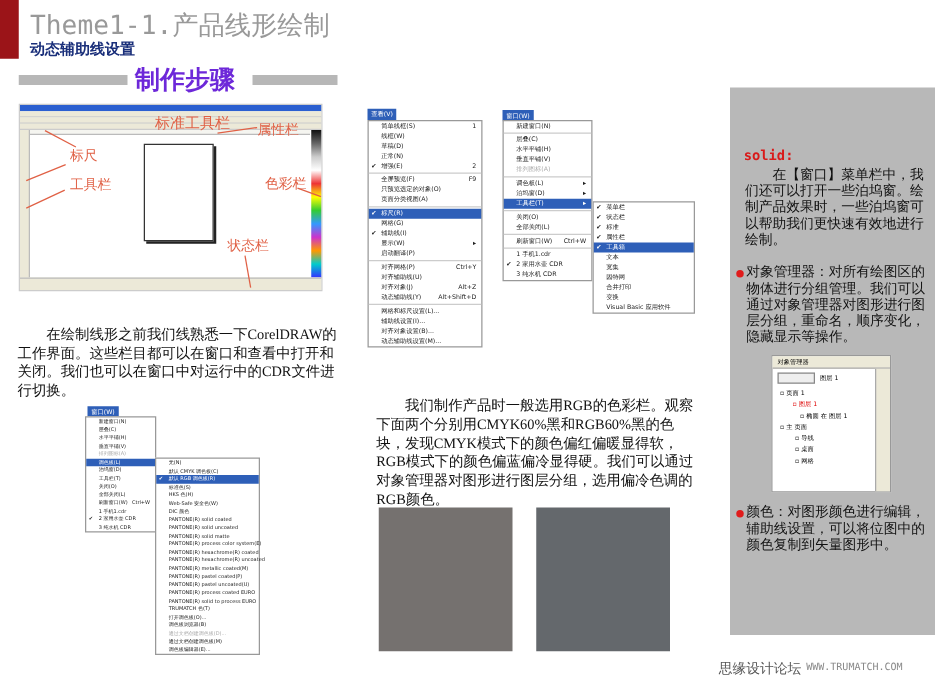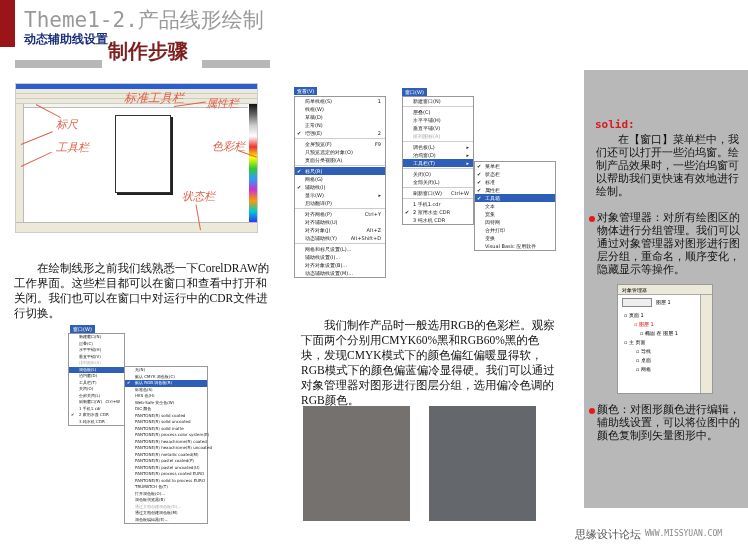--- a/index.html
+++ b/index.html
@@ -1,23 +1,23 @@
 <!DOCTYPE html>
 <html><head>
 <meta charset="utf-8">
 <style>
 *{box-sizing:border-box;margin:0;padding:0;}
 body{width:748px;height:550px;background:#fff;position:relative;overflow:hidden;font-family:"DejaVu Sans",sans-serif;}
 .redbar{position:absolute;left:0;top:0;width:15px;height:47px;background:#9b1418;}
 .title{position:absolute;left:24px;top:6px;font-size:21px;color:#999;font-family:"DejaVu Sans Mono",monospace;letter-spacing:0px;}
 .subtitle{position:absolute;left:24px;top:31px;font-size:12px;color:#1a2f7a;font-weight:bold;}
 .gbar{position:absolute;height:8px;background:#b7b7b7;top:9px;}
-.steps{position:absolute;left:108px;top:38px;font-size:20px;color:#7f1d1d;font-weight:bold;}
-
-.shot1{position:absolute;left:15px;top:83px;width:243px;height:150px;border:1px solid #ccc;background:#fff;font-style:italic;}
+.steps{position:absolute;left:108px;top:50px;font-size:20px;color:#6d28d9;font-weight:bold;}
+
+.shot1{position:absolute;left:15px;top:83px;width:243px;height:150px;border:1px solid #ccc;background:#fff;}
 .s1-titlebar{height:5px;background:#2b5fd0;}
 .s1-menubar{height:5px;background:#ece9d8;border-bottom:1px solid #ccc;}
 .s1-tb{height:5px;background:#ece9d8;border-bottom:1px solid #ccc;}
 .s1-ruler{position:absolute;left:8px;top:20px;right:9px;height:4px;background:#f5f5f0;border-bottom:1px solid #bbb;}
 .s1-lefttools{position:absolute;left:0;top:20px;width:8px;bottom:10px;background:#ece9d8;border-right:1px solid #bbb;}
 .s1-palette{position:absolute;right:0;top:20px;width:8px;bottom:10px;background:linear-gradient(#111,#666,#ccc,#fff,#e33,#ff0,#3c3,#39f,#c3c,#f90,#0cc,#33f);}
 .s1-status{position:absolute;left:0;right:0;bottom:0;height:10px;background:#ece9d8;border-top:1px solid #bbb;}
 .s1-page{position:absolute;left:99px;top:31px;width:56px;height:78px;border:1px solid #333;box-shadow:2px 2px 0 #222;background:#fff;}
 .lbl{position:absolute;color:#e06045;font-size:11px;font-family:"DejaVu Serif",serif;}
 .leader{position:absolute;height:1px;background:#e06045;transform-origin:left center;}
@@ -41,21 +41,21 @@
 .om-title{height:10px;background:#ece9d8;border-bottom:1px solid #aaa;padding-left:4px;line-height:10px;}
 .om-side{position:absolute;right:0;top:10px;width:12px;bottom:0;background:#ece9d8;border-left:1px solid #aaa;}
 .swatch{position:absolute;top:406px;width:107px;height:115px;}
 .footer{position:absolute;left:575px;top:527px;font-size:11px;color:#555;}
 .footer-url{position:absolute;left:645px;top:529px;font-size:8px;color:#888;font-family:"DejaVu Sans Mono",monospace;}
 </style>
 </head>
 <body>
 
 <div class="redbar"></div>
-<div class="title">Theme1-2.产品线形绘制</div>
+<div class="title">Theme1-1.产品线形绘制</div>
 <div class="subtitle">动态辅助线设置</div>
 <div class="gbar" style="left:15px;top:60px;width:87px;"></div>
 <div class="steps">制作步骤</div>
 <div class="gbar" style="left:202px;top:60px;width:68px;"></div>
 
 <div class="shot1">
   <div class="s1-titlebar"></div>
   <div class="s1-menubar"></div>
   <div class="s1-tb"></div>
   <div class="s1-tb"></div>
@@ -213,13 +213,13 @@
       <div style="padding-left: 12px;">▫ 桌面</div>
       <div style="padding-left: 12px;">▫ 网格</div>
     </div>
   <div class="om-side"></div>
 </div>
 
 <div class="bullet" style="left:589px;top:408px;"></div>
 <div class="tips-text" style="left:597px;top:403px;width:146px;">颜色：对图形颜色进行编辑，辅助线设置，可以将位图中的颜色复制到矢量图形中。</div>
 
 <div class="footer">思缘设计论坛</div>
-<div class="footer-url">WWW.MISSYUAN.COM</div>
+<div class="footer-url">WWW.TRUMATCH.COM</div>
 
 </body></html>

